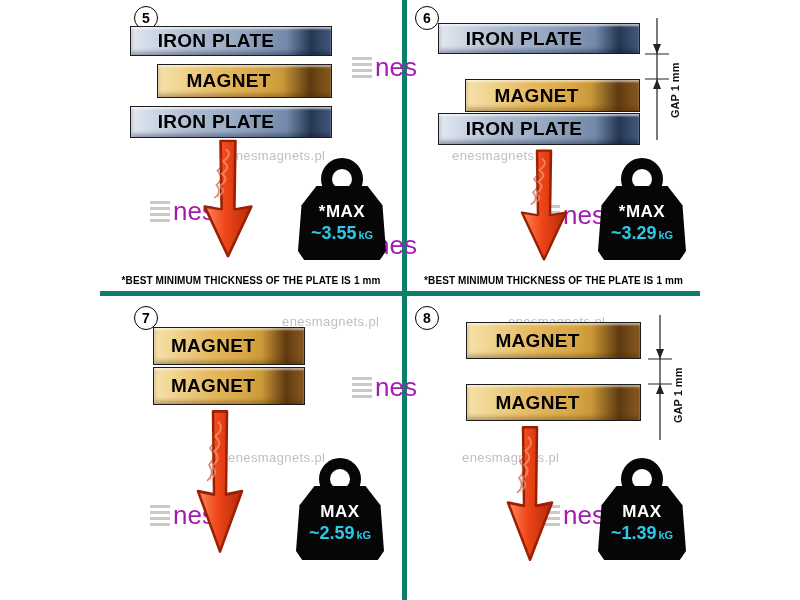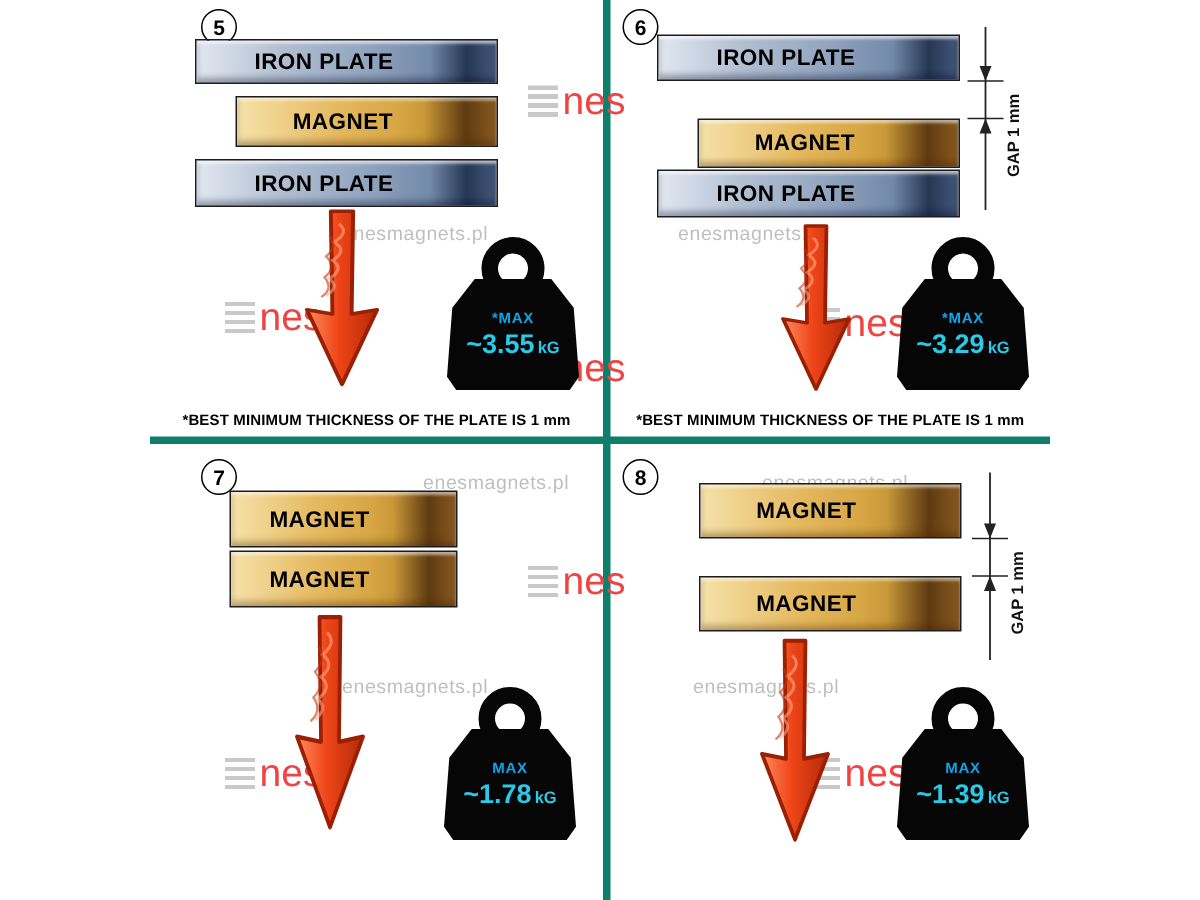--- a/index.html
+++ b/index.html
@@ -6,45 +6,45 @@
   .stage{position:relative;width:800px;height:600px;background:#fff;overflow:hidden;
          font-family:"Liberation Sans", sans-serif;}
   .divider-v{position:absolute;left:402px;top:0;width:5px;height:600px;background:#0e7f6b;}
   .divider-h{position:absolute;left:100px;top:291px;width:600px;height:5px;background:#0e7f6b;}
   .panel{position:absolute;}
   .num{position:absolute;width:24px;height:24px;border:1.5px solid #000;border-radius:50%;
        background:#fff;display:flex;align-items:center;justify-content:center;
        font-size:14px;font-weight:bold;color:#000;box-sizing:border-box;}
   .bar{position:absolute;display:flex;align-items:center;justify-content:center;
        font-weight:bold;color:#000;border:1px solid #1c1c1c;box-sizing:border-box;
-       font-size:15px;letter-spacing:0.3px;}
+       font-size:19px;letter-spacing:0.3px;}
   .iron{background:linear-gradient(90deg,#e2e8f1 0%,#b2bfd2 28%,#90a3be 58%,#7389a9 78%,#243753 90%,#44587a 100%);
         box-shadow:inset 0 2px 2px rgba(255,255,255,.65), inset 0 -3px 4px rgba(0,10,40,.35);
         padding-right:30px;}
   .magnet{background:linear-gradient(90deg,#f6e2aa 0%,#e5b95f 38%,#d7a645 62%,#c99838 72%,#5e3a10 88%,#8a5a20 100%);
         box-shadow:inset 0 2px 2px rgba(255,255,255,.55), inset 0 -3px 4px rgba(70,35,0,.35);
         padding-right:32px;}
   .arrow{position:absolute;}
   .gapsvg{position:absolute;overflow:visible;}
   .weight{position:absolute;}
   .weight .handle{position:absolute;left:50%;transform:translateX(-50%);top:0;width:42px;height:42px;
         border:11px solid #060606;border-radius:50%;box-sizing:border-box;}
   .weight .wbody{position:absolute;bottom:0;left:0;right:0;height:74px;background:#060606;
         clip-path:polygon(21% 0%,79% 0%,96% 26%,100% 88%,93% 100%,7% 100%,0% 88%,4% 26%);
         display:flex;flex-direction:column;align-items:center;justify-content:center;gap:1px;}
-  .weight .max{color:#0ea5e9;font-weight:bold;font-size:10px;letter-spacing:.5px;}
+  .weight .max{color:#ffffff;font-weight:bold;font-size:17px;letter-spacing:.5px;}
   .weight .vrow{display:flex;align-items:baseline;}
   .weight .value{color:#2bc9e8;font-weight:bold;font-size:18px;}
   .weight .unit{color:#2bc9e8;font-weight:bold;font-size:11px;margin-left:2px;text-align:center;}
   .caption{position:absolute;font-size:10px;font-weight:600;color:#000;text-align:center;
         white-space:nowrap;letter-spacing:.1px;}
   .caption b{font-weight:700;margin-left:3px;}
   .wm-text{position:absolute;color:#bfbfbf;font-size:13px;letter-spacing:.4px;
         pointer-events:none;}
-  .wm-logo{position:absolute;display:flex;align-items:center;gap:3px;color:#ef4444;
+  .wm-logo{position:absolute;display:flex;align-items:center;gap:3px;color:#a21caf;
         font-size:26px;font-weight:500;pointer-events:none;}
   .logo-bars{display:inline-block;width:20px;height:21px;
         background:repeating-linear-gradient(#c9c9c9 0 3px,transparent 3px 6px);}
 </style>
 </head>
 <body>
 
 <div class="stage">
 
   <svg width="0" height="0" style="position:absolute">
@@ -161,21 +161,21 @@
     <svg class="arrow" style="left:88px;top:112px;" width="64" height="148" viewBox="0 0 64 130" preserveAspectRatio="none">
       <path d="M25 3 L39 3 L38 76 L54 73 L32 126 L10 73 L26 76 Z" fill="url(#arrowGrad)" stroke="#992005" stroke-width="2.5" stroke-linejoin="round"></path>
       <path d="M30 12 q7 6 -3 13 q9 6 -1 13 q8 6 -2 13 q7 6 -2 12" fill="none" stroke="#ffb08e" stroke-width="2" opacity="0.55"></path>
       <path d="M24 20 q6 8 -2 15 q7 8 -1 15 q6 8 -2 14" fill="none" stroke="#c63310" stroke-width="1.5" opacity="0.6"></path>
     </svg>
     <div class="weight" style="left:196px;top:162px;width:88px;height:102px;">
       <div class="handle"></div>
       <div class="wbody">
         <div class="max">MAX</div>
         <div class="vrow">
-            <span class="value">~1.78</span>
+            <span class="value">~2.59</span>
             <span class="unit">kG</span>
           </div>
       </div>
     </div>
   </div>
 
   <div class="panel" style="left:407px;top:296px;width:293px;height:304px;">
     <div class="num" style="left:8px;top:10px;">8</div>
     <div class="bar magnet" style="left:59px;top:26px;width:175px;height:37px;">MAGNET</div>
     <div class="bar magnet" style="left:59px;top:88px;width:175px;height:37px;">MAGNET</div>

